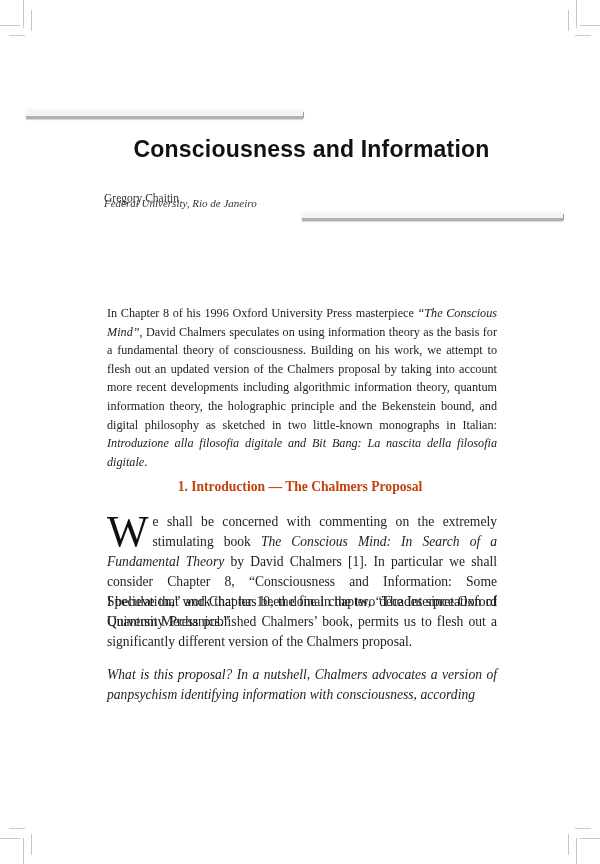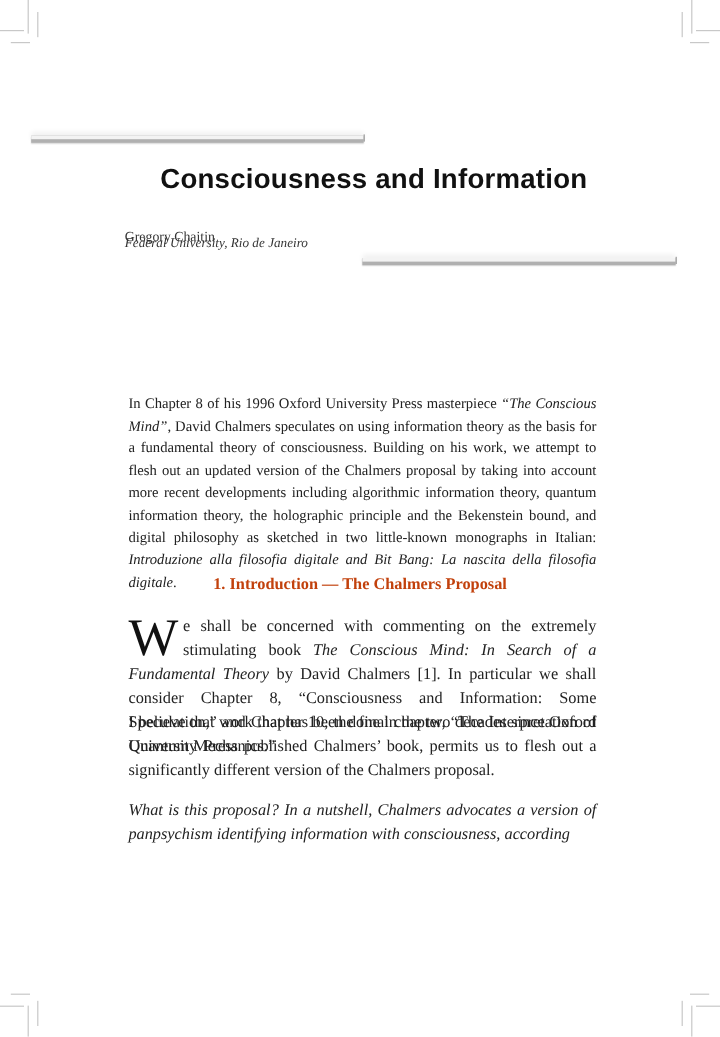--- a/index.html
+++ b/index.html
@@ -26,21 +26,21 @@
       font-family: Liberation Serif, serif; color: #333; margin-top: 11px;
     }
     #affil {
       position: absolute; left: 104px; top: 197px; font-size: 11px; font-style: italic;
       font-family: "Liberation Serif", serif; color: #333;
     }
     .para {
       position: absolute; left: 107px; width: 390px;
       font-family: "Liberation Serif", serif; text-align: justify; color: #222;
     }
-    #abstract { top: 327px; font-size: 12.2px; line-height: 18.6px; }
+    #abstract { top: 304px; font-size: 12.2px; line-height: 18.6px; }
     #section-heading {
       position: absolute; left: 0; right: 0; top: 479px; text-align: center;
       font-family: "Liberation Serif", serif; font-weight: bold; font-size: 13.6px; color: #c2410c;
     }
     .body-text { font-size: 13.6px; line-height: 20px; }
     #p1 { top: 512px; }
     #p2 { top: 592px; }
     #p3 { top: 665px; font-style: italic; }
     .dropcap {
       float: left; font-size: 44px; line-height: 36px; margin: 2px 4px -2px 0;

